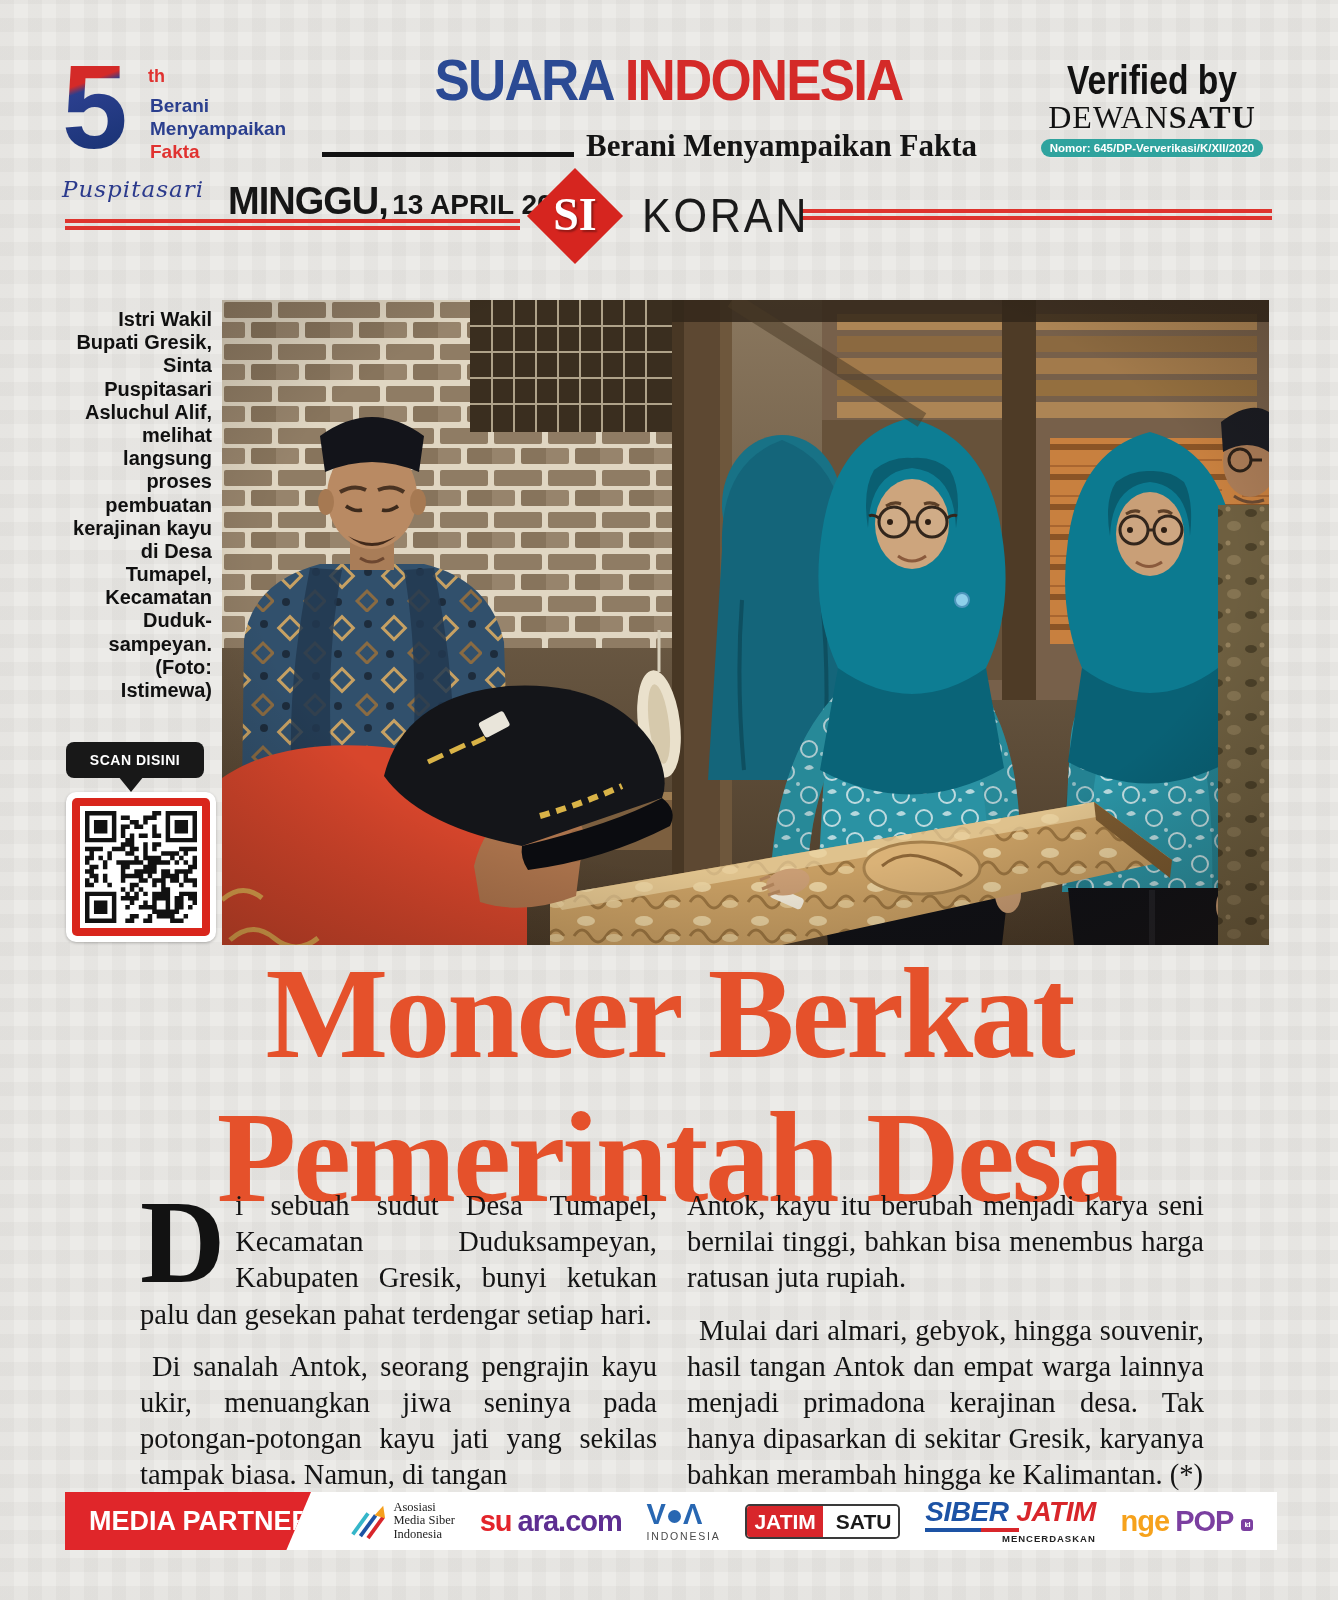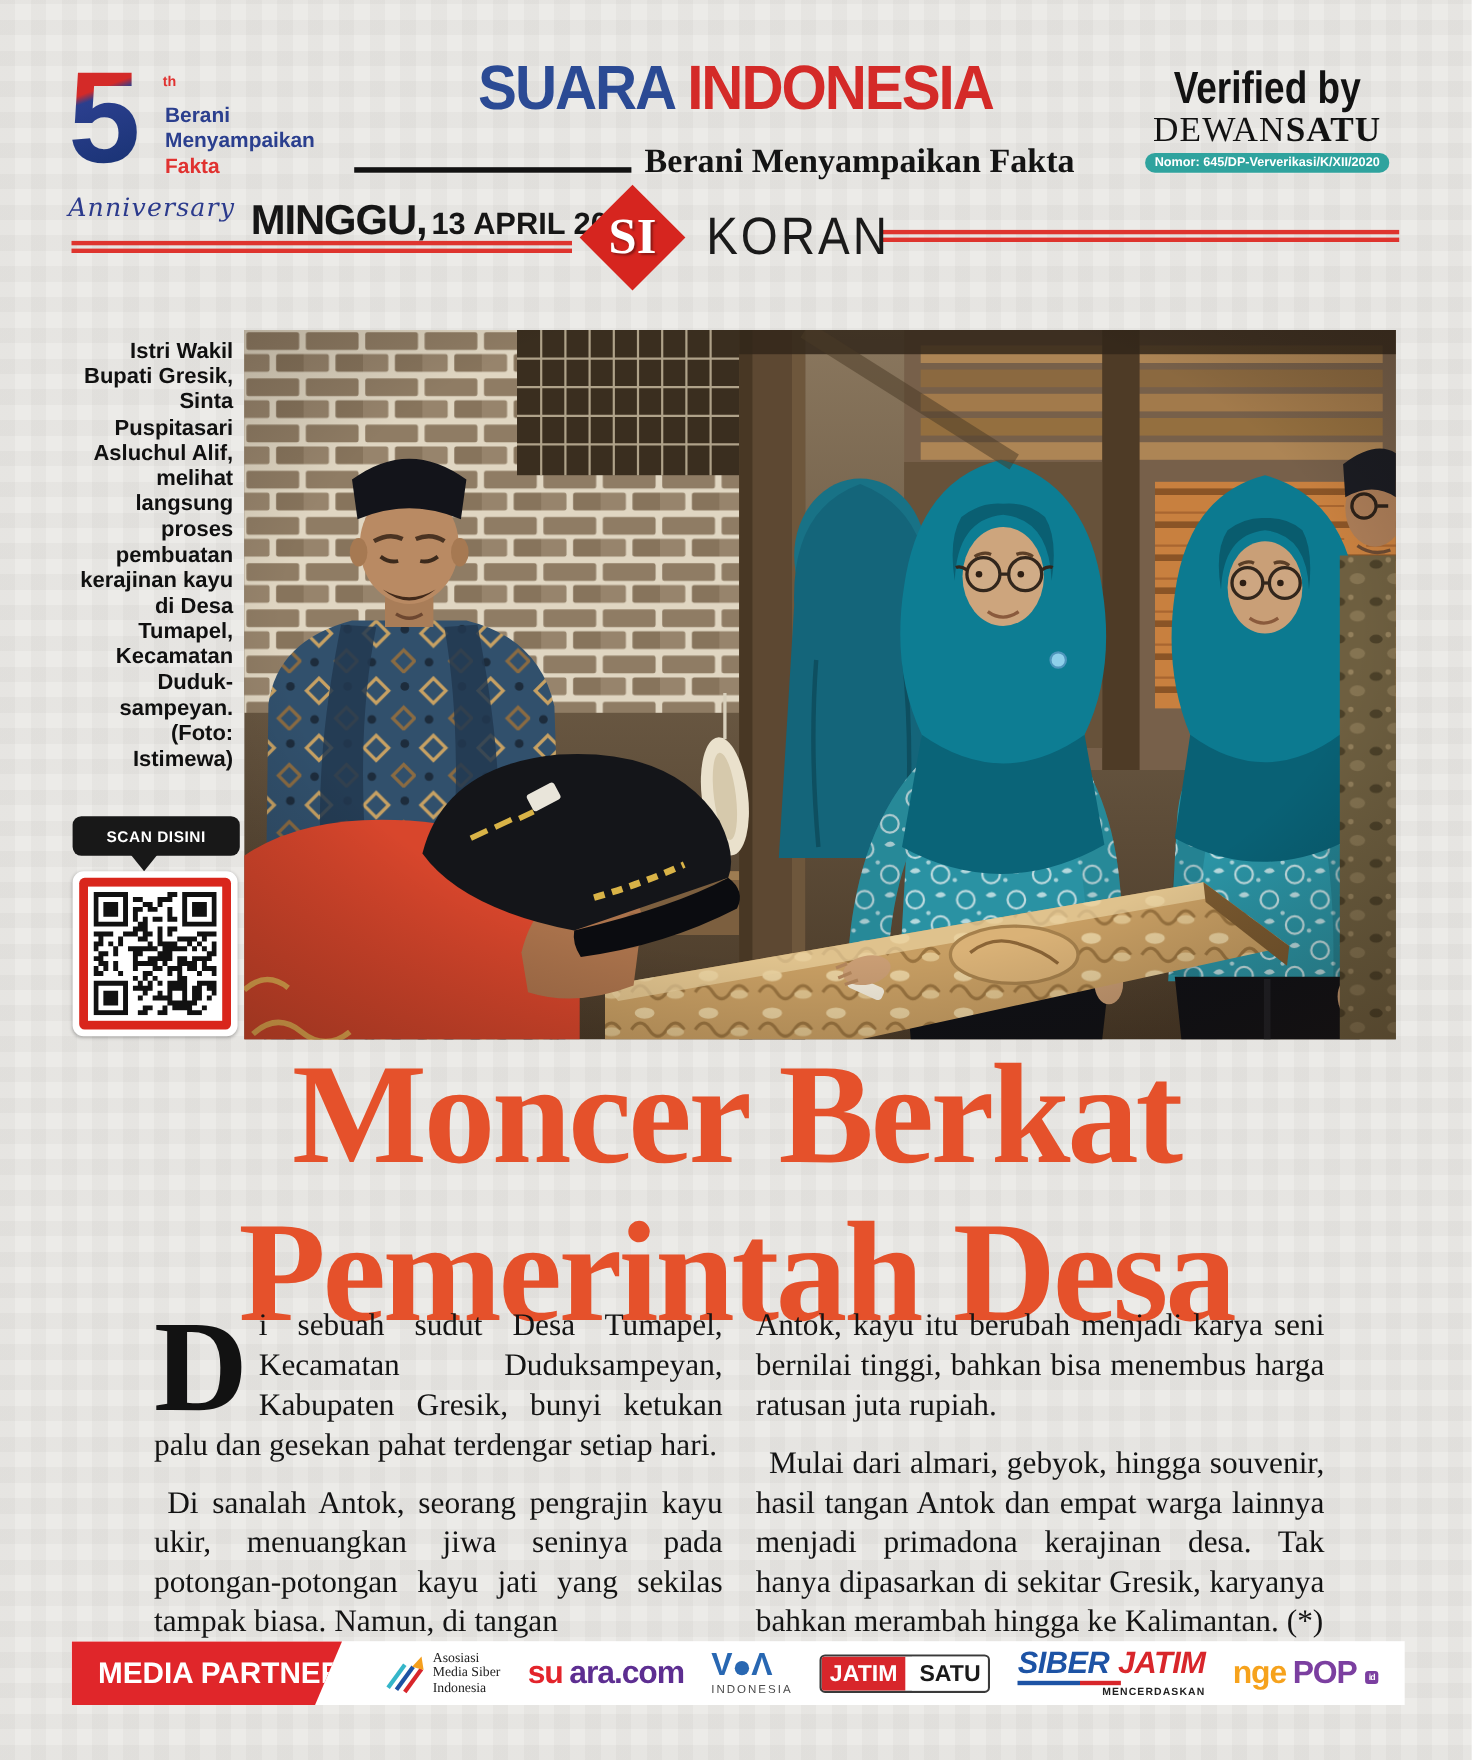--- a/index.html
+++ b/index.html
@@ -14,21 +14,21 @@
   .abs{position:absolute;}
 
   
   .logo5{left:62px;top:48px;width:230px;height:170px;}
   .logo5-digit{
     position:absolute;left:0;top:0;
     font-size:118px;font-weight:700;line-height:1;
     background:linear-gradient(160deg,#d42a28 0%,#d42a28 30%,#2b3f8e 36%,#15306e 100%);
     -webkit-background-clip:text;background-clip:text;color:transparent;
   }
-  .logo5-th{position:absolute;left:86px;top:18px;font-size:13px;font-weight:700;color:#e03230;}
+  .logo5-th{position:absolute;left:86px;top:18px;font-size:18px;font-weight:700;color:#e03230;}
   .logo5-lines{position:absolute;left:88px;top:46px;font-size:19px;font-weight:700;line-height:1.22;color:#2b3f8e;}
   .logo5-lines .fakta{color:#e03230;}
   .logo5-script{position:absolute;left:0px;top:128px;font-family:"DejaVu Serif",serif;font-style:italic;font-size:23px;color:#2b3a8c;letter-spacing:1px;}
 
   
   .masthead{left:0;right:0;top:52px;text-align:center;font-size:57px;font-weight:700;letter-spacing:-2px;line-height:1;white-space:nowrap;}
   .masthead-inner{display:inline-block;transform:scaleX(.93);}
   .mh-blue{color:#2b4a94;}
   .mh-red{color:#d42a28;}
   .mast-underline{left:322px;top:152px;width:252px;height:5px;background:#121212;}
@@ -52,21 +52,21 @@
   .rl2b{left:800px;top:216px;width:472px;}
   .si-diamond-wrap{left:527px;top:168px;width:96px;height:96px;}
   .si-diamond{position:absolute;left:14px;top:14px;width:68px;height:68px;background:#d6251f;transform:rotate(45deg);}
   .si-text{position:absolute;left:0;top:20px;width:96px;text-align:center;font-family:"Liberation Serif",serif;font-weight:700;font-size:46px;color:#fff;text-shadow:2px 2px 2px rgba(0,0,0,.35);}
   .koran{left:642px;top:188px;font-size:48px;font-weight:400;letter-spacing:3px;color:#1a1a1a;transform:scaleX(.9);transform-origin:left;}
 
   
   .photo-caption{left:60px;top:308px;width:152px;text-align:right;font-size:20px;font-weight:700;line-height:1.16;color:#101010;}
 
   
-  .scan-bubble{left:66px;top:742px;width:152px;height:36px;background:#181818;border-radius:8px;color:#fff;
+  .scan-bubble{left:66px;top:742px;width:138px;height:36px;background:#181818;border-radius:8px;color:#fff;
     font-size:14px;font-weight:700;letter-spacing:.5px;display:flex;align-items:center;justify-content:center;}
   .scan-pointer{left:118px;top:776px;width:0;height:0;border:13px solid transparent;border-top:16px solid #181818;}
   .qr-outer{left:66px;top:792px;width:150px;height:150px;background:#fff;border-radius:10px;box-shadow:0 1px 3px rgba(0,0,0,.25);padding:6px;box-sizing:border-box;}
   .qr-red{width:100%;height:100%;background:#d9261c;border-radius:5px;padding:8px;box-sizing:border-box;}
   .qr-white{width:100%;height:100%;background:#fff;padding:5px;box-sizing:border-box;}
   .qr-white svg{display:block;width:100%;height:100%;}
 
   
   .photo{left:222px;top:300px;width:1047px;height:645px;}
   .photo svg{display:block;}
@@ -119,21 +119,21 @@
 <div id="page">
 
   <div class="abs logo5">
     <div class="logo5-digit">5</div>
     <div class="logo5-th">th</div>
     <div class="logo5-lines">
       <div>Berani</div>
       <div>Menyampaikan</div>
       <div class="fakta">Fakta</div>
     </div>
-    <div class="logo5-script">Anniversary</div>
+    <div class="logo5-script">Puspitasari</div>
   </div>
 
   <div class="abs masthead">
     <span class="masthead-inner">
       <span class="mh-blue">SUARA</span><span> </span><span class="mh-red">INDONESIA</span>
     </span>
   </div>
   <div class="abs mast-underline"></div>
   <div class="abs mast-tagline">Berani Menyampaikan Fakta</div>
 

